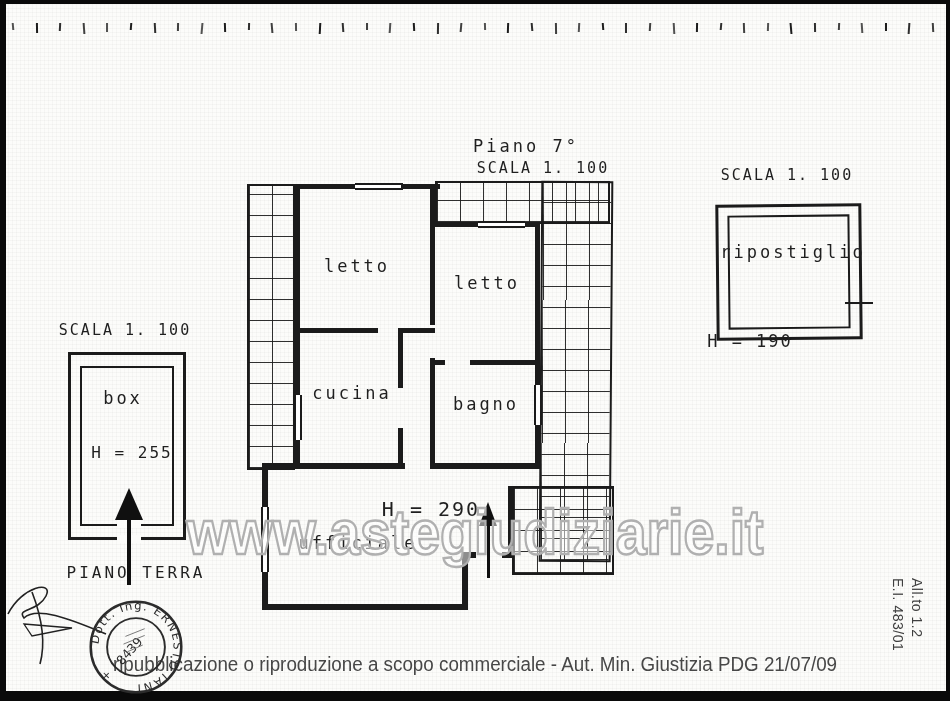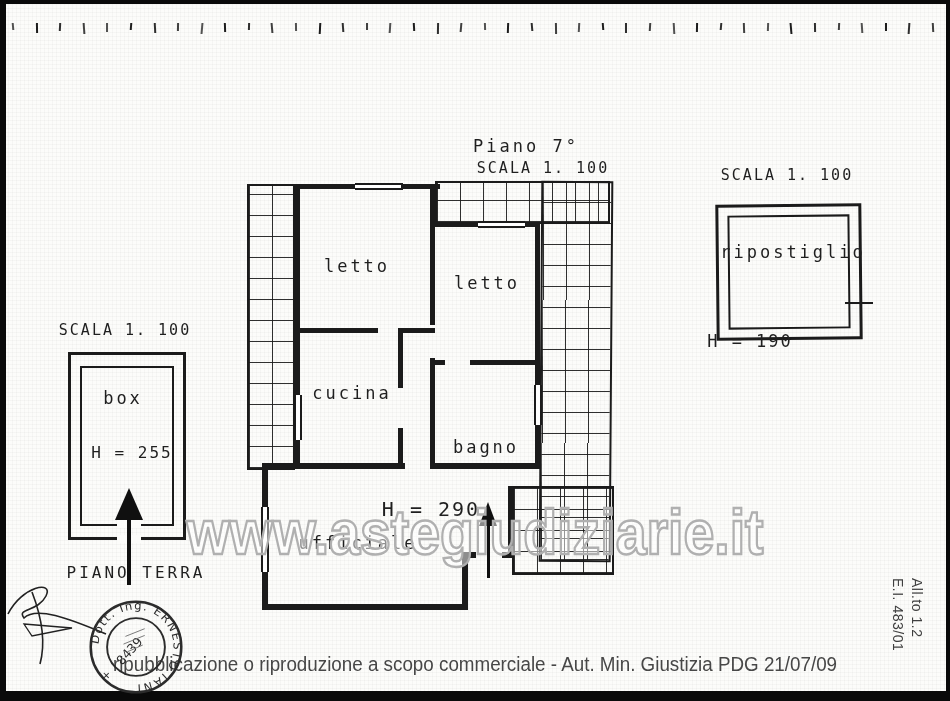--- a/index.html
+++ b/index.html
@@ -148,21 +148,21 @@
 
   <div class="wall" style="left:262px;top:604px;width:206px;height:6px;"></div>
   <div class="wall" style="left:462px;top:552px;width:6px;height:58px;"></div>
   <div class="wall" style="left:462px;top:552px;width:14px;height:6px;"></div>
   <div class="wall" style="left:502px;top:552px;width:12px;height:6px;"></div>
   <div class="wall" style="left:508px;top:486px;width:6px;height:72px;"></div>
 
   <div class="cad room" style="left:357px;top:266px;">letto</div>
   <div class="cad room" style="left:487px;top:283px;">letto</div>
   <div class="cad room" style="left:352px;top:393px;text-align:right;">cucina</div>
-  <div class="cad room" style="left:486px;top:404px;margin-top:43px;">bagno</div>
+  <div class="cad room" style="left:486px;top:404px;">bagno</div>
   <div class="cad room" style="left:358px;top:543px;">ufficiale</div>
   <div class="cad small" style="left:431px;top:509px;font-size:20px;">H = 290</div>
 
   <div class="shaft" style="left:487px;top:520px;width:3px;height:58px;"></div>
   <div class="head" style="left:479px;top:502px;border-left:9px solid transparent;border-right:9px solid transparent;border-bottom:24px solid #101010;"></div>
 
   <div class="cad small" style="left:125px;top:330px;">SCALA 1. 100</div>
   <div class="dbox" style="left:68px;top:352px;width:118px;height:188px;"></div>
   <div class="dbox-inner" style="left:80px;top:366px;width:94px;height:160px;"></div>
   <div class="abs" style="left:117px;top:520px;width:24px;height:8px;background:#fcfcfa;"></div>

